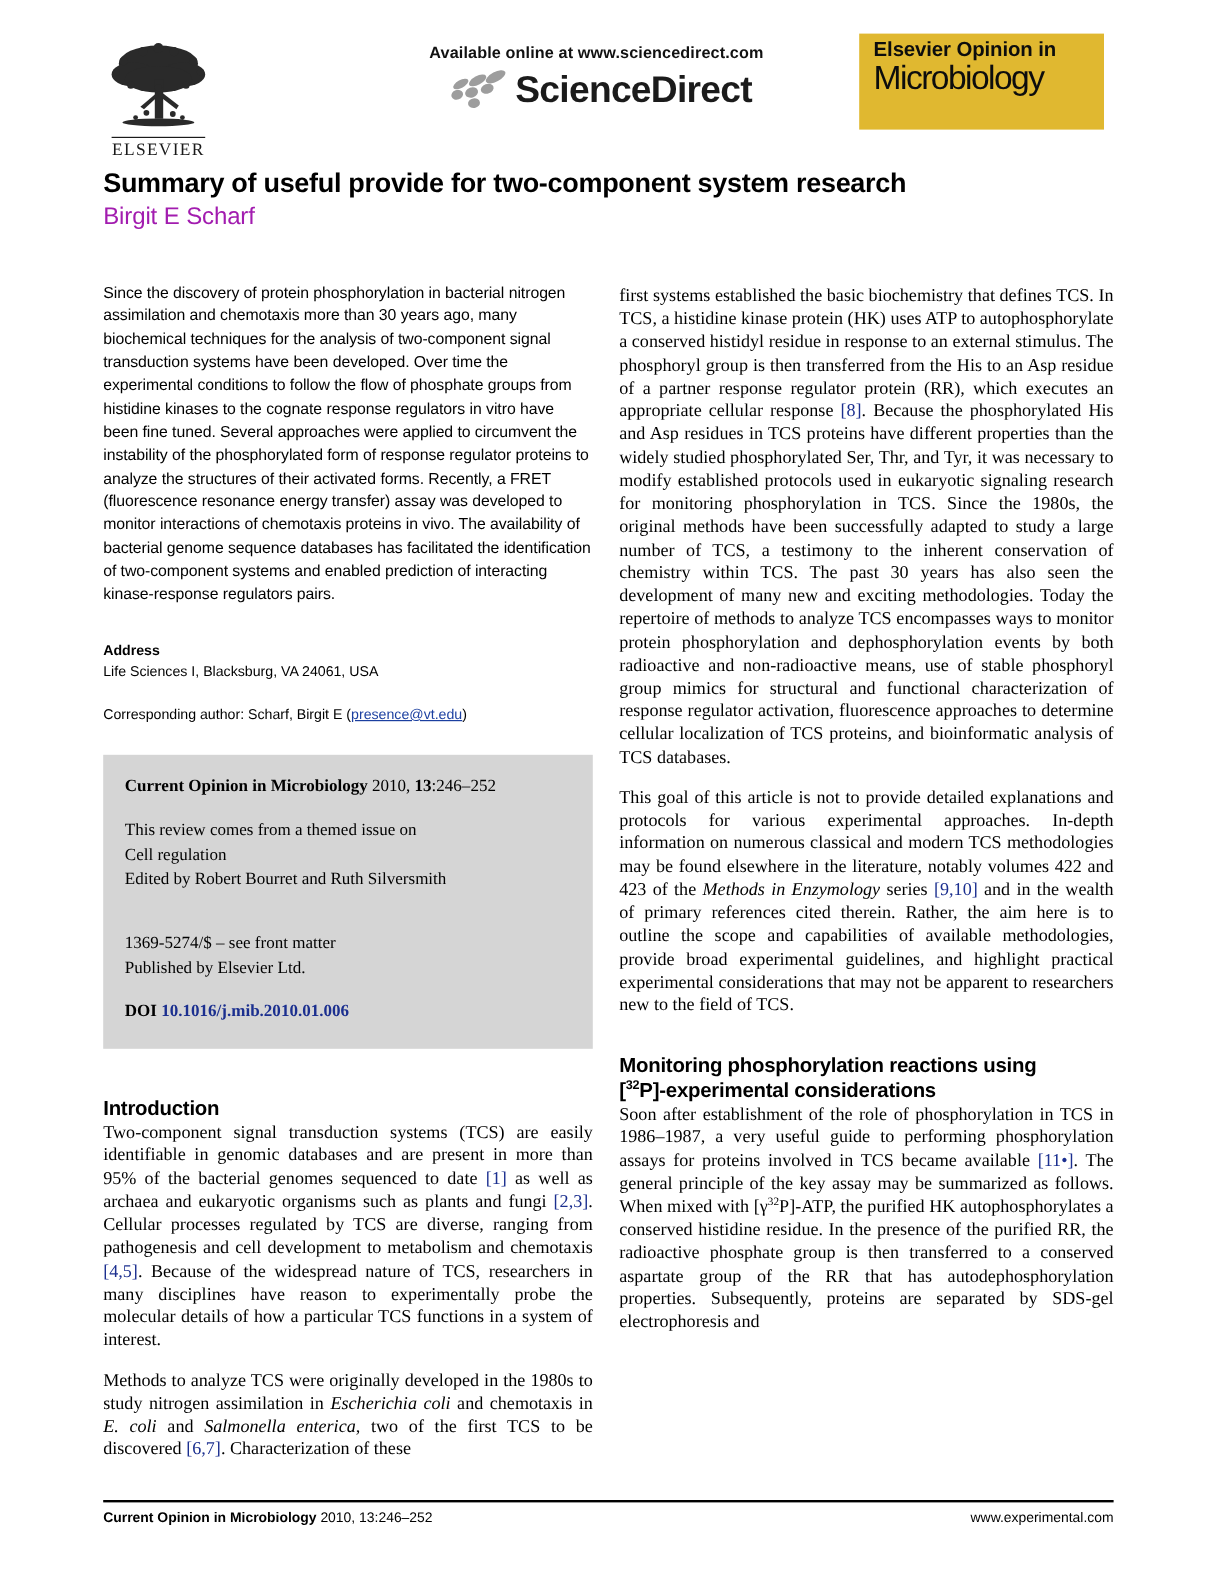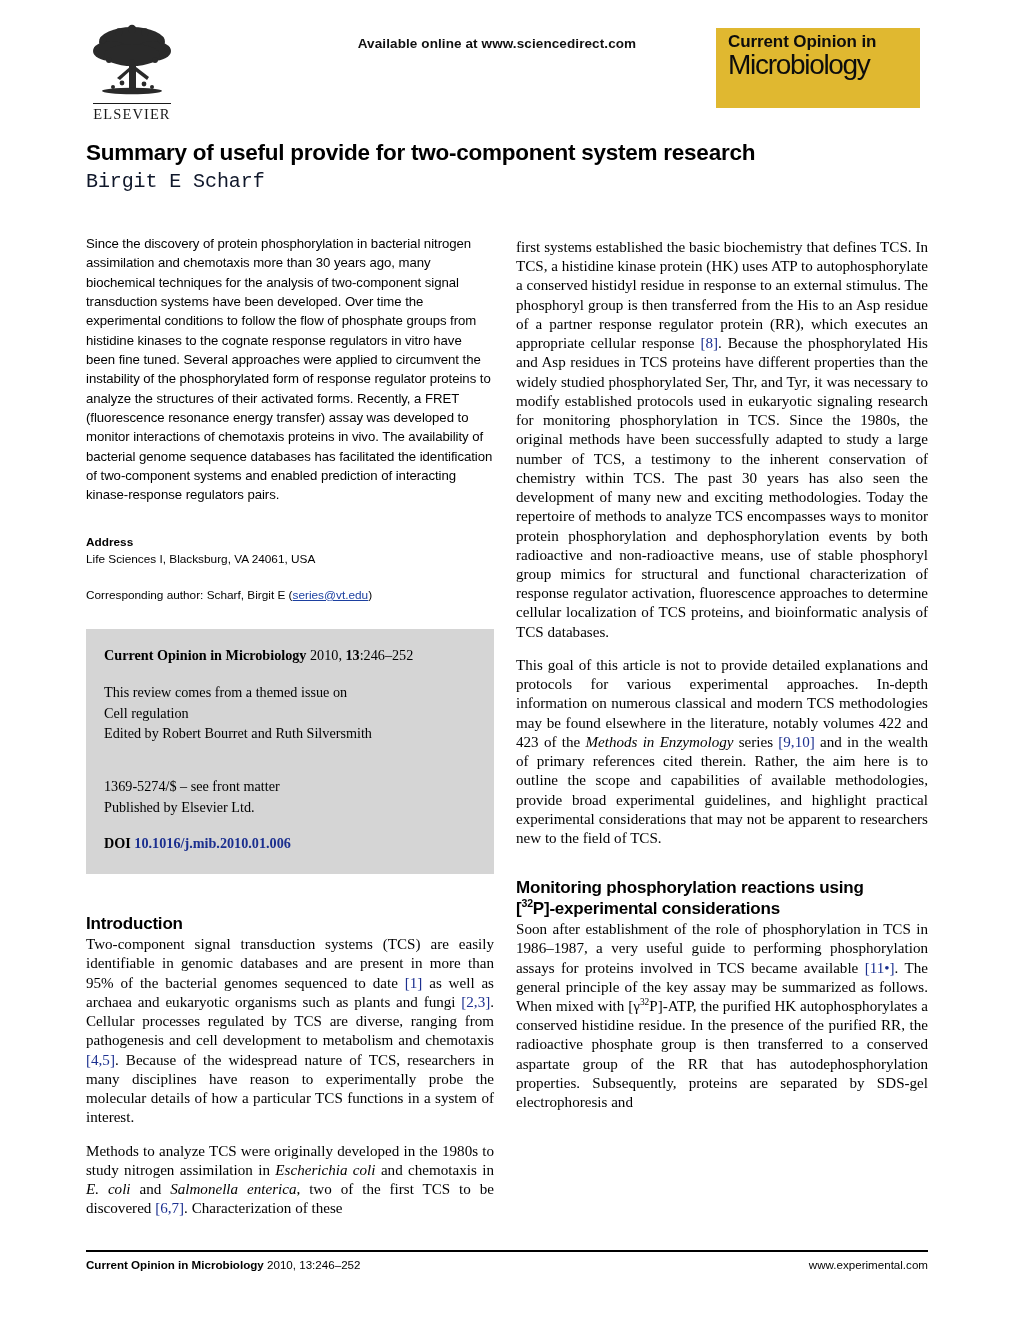--- a/index.html
+++ b/index.html
@@ -27,21 +27,21 @@
   .masthead {
     position: absolute;
     left: 0; top: 0;
     width: 1020px;
     height: 128px;
   }
 
   .elsevier-logo {
     position: absolute;
     left: 86px;
-    top: 22px;
+    top: 33px;
     width: 92px;
     height: 105px;
     text-align: center;
   }
   .elsevier-tree {
     width: 86px;
     height: 80px;
     display: block;
     margin: 0 auto;
   }
@@ -126,24 +126,24 @@
   .article-title {
     font-family: "Liberation Sans", sans-serif;
     font-size: 22.5px;
     font-weight: bold;
     color: #000000;
     letter-spacing: -0.25px;
     line-height: 1.2;
     margin: 0;
   }
   .article-author {
-    font-family: Liberation Mono, monospace;
+    font-family: Liberation Sans, sans-serif;
     font-size: 20px;
     font-weight: normal;
-    color: #0f172a;
+    color: #a21caf;
     line-height: 1.25;
     margin: 3px 0 0 0;
     letter-spacing: -0.1px;
   }
 
   
   .col-left {
     position: absolute;
     left: 86px;
     top: 234px;
@@ -306,41 +306,55 @@
             <circle cx="55" cy="62" r="2.4"></circle>
           <circle cx="24" cy="65" r="2"></circle>
             <circle cx="63" cy="65" r="2"></circle>
         </g>
       </svg>
       <div class="elsevier-word">ELSEVIER</div>
     </div>
 
     <div class="sd-block">
       <div class="sd-available">Available online at www.sciencedirect.com</div>
+      <div class="sd-logo-row">
+        <svg class="sd-swoosh" viewBox="0 0 58 34">
+          <g fill="#9d9d9d">
+            <ellipse cx="46" cy="7" rx="9" ry="4" transform="rotate(-28 46 7)"></ellipse>
+            <ellipse cx="31" cy="10" rx="8" ry="3.6" transform="rotate(-28 31 10)"></ellipse>
+            <ellipse cx="17" cy="13" rx="7" ry="3.2" transform="rotate(-28 17 13)"></ellipse>
+            <ellipse cx="39" cy="17" rx="5.5" ry="4" transform="rotate(-20 39 17)"></ellipse>
+            <ellipse cx="26" cy="20" rx="5.5" ry="4.2" transform="rotate(-20 26 20)"></ellipse>
+            <ellipse cx="14" cy="22" rx="5" ry="4" transform="rotate(-20 14 22)"></ellipse>
+            <ellipse cx="28" cy="29" rx="5" ry="4" transform="rotate(-10 28 29)"></ellipse>
+          </g>
+        </svg>
+        <span class="sd-word">ScienceDirect</span>
+      </div>
     </div>
 
     <div class="coim-badge">
-      <div class="coim-line1">Current Opinion in</div>
+      <div class="coim-line1">Elsevier Opinion in</div>
       <div class="coim-line2">Microbiology</div>
     </div>
   </div>
 
   <div class="title-block">
     <h1 class="article-title">Summary of useful provide for two-component system research</h1>
     <div class="article-author">Birgit E Scharf</div>
   </div>
 
   <div class="col-left">
 
     <p class="abstract"><span>Since the discovery of protein phosphorylation in bacterial nitrogen assimilation and chemotaxis more than 30 years ago, many biochemical techniques for the analysis of two-component signal transduction systems have been developed. Over time the experimental conditions to follow the flow of phosphate groups from histidine kinases to the cognate response regulators in vitro have been fine tuned. Several approaches were applied to circumvent the instability of the phosphorylated form of response regulator proteins to analyze the structures of their activated forms. Recently, a FRET (fluorescence resonance energy transfer) assay was developed to monitor interactions of chemotaxis proteins in vivo. The availability of bacterial genome sequence databases has facilitated the identification of two-component systems and enabled prediction of interacting kinase-response regulators pairs.</span></p>
 
     <div class="addr-head">Address</div>
     <div class="addr-body">Life Sciences I, Blacksburg, VA 24061, USA</div>
 
-    <div class="corr"><span>Corresponding author: Scharf, Birgit E (</span><a class="email-link" href="#">series@vt.edu</a><span>)</span></div>
+    <div class="corr"><span>Corresponding author: Scharf, Birgit E (</span><a class="email-link" href="#">presence@vt.edu</a><span>)</span></div>
 
     <div class="graybox">
       <p class="gb-cite"><b>Current Opinion in Microbiology</b><span> 2010, </span><b>13</b><span>:246–252</span></p>
 
       <p class="gb-themed">
         <span>This review comes from a themed issue on</span><br>
         <span>Cell regulation</span><br>
         <span>Edited by Robert Bourret and Ruth Silversmith</span>
       </p>
 

